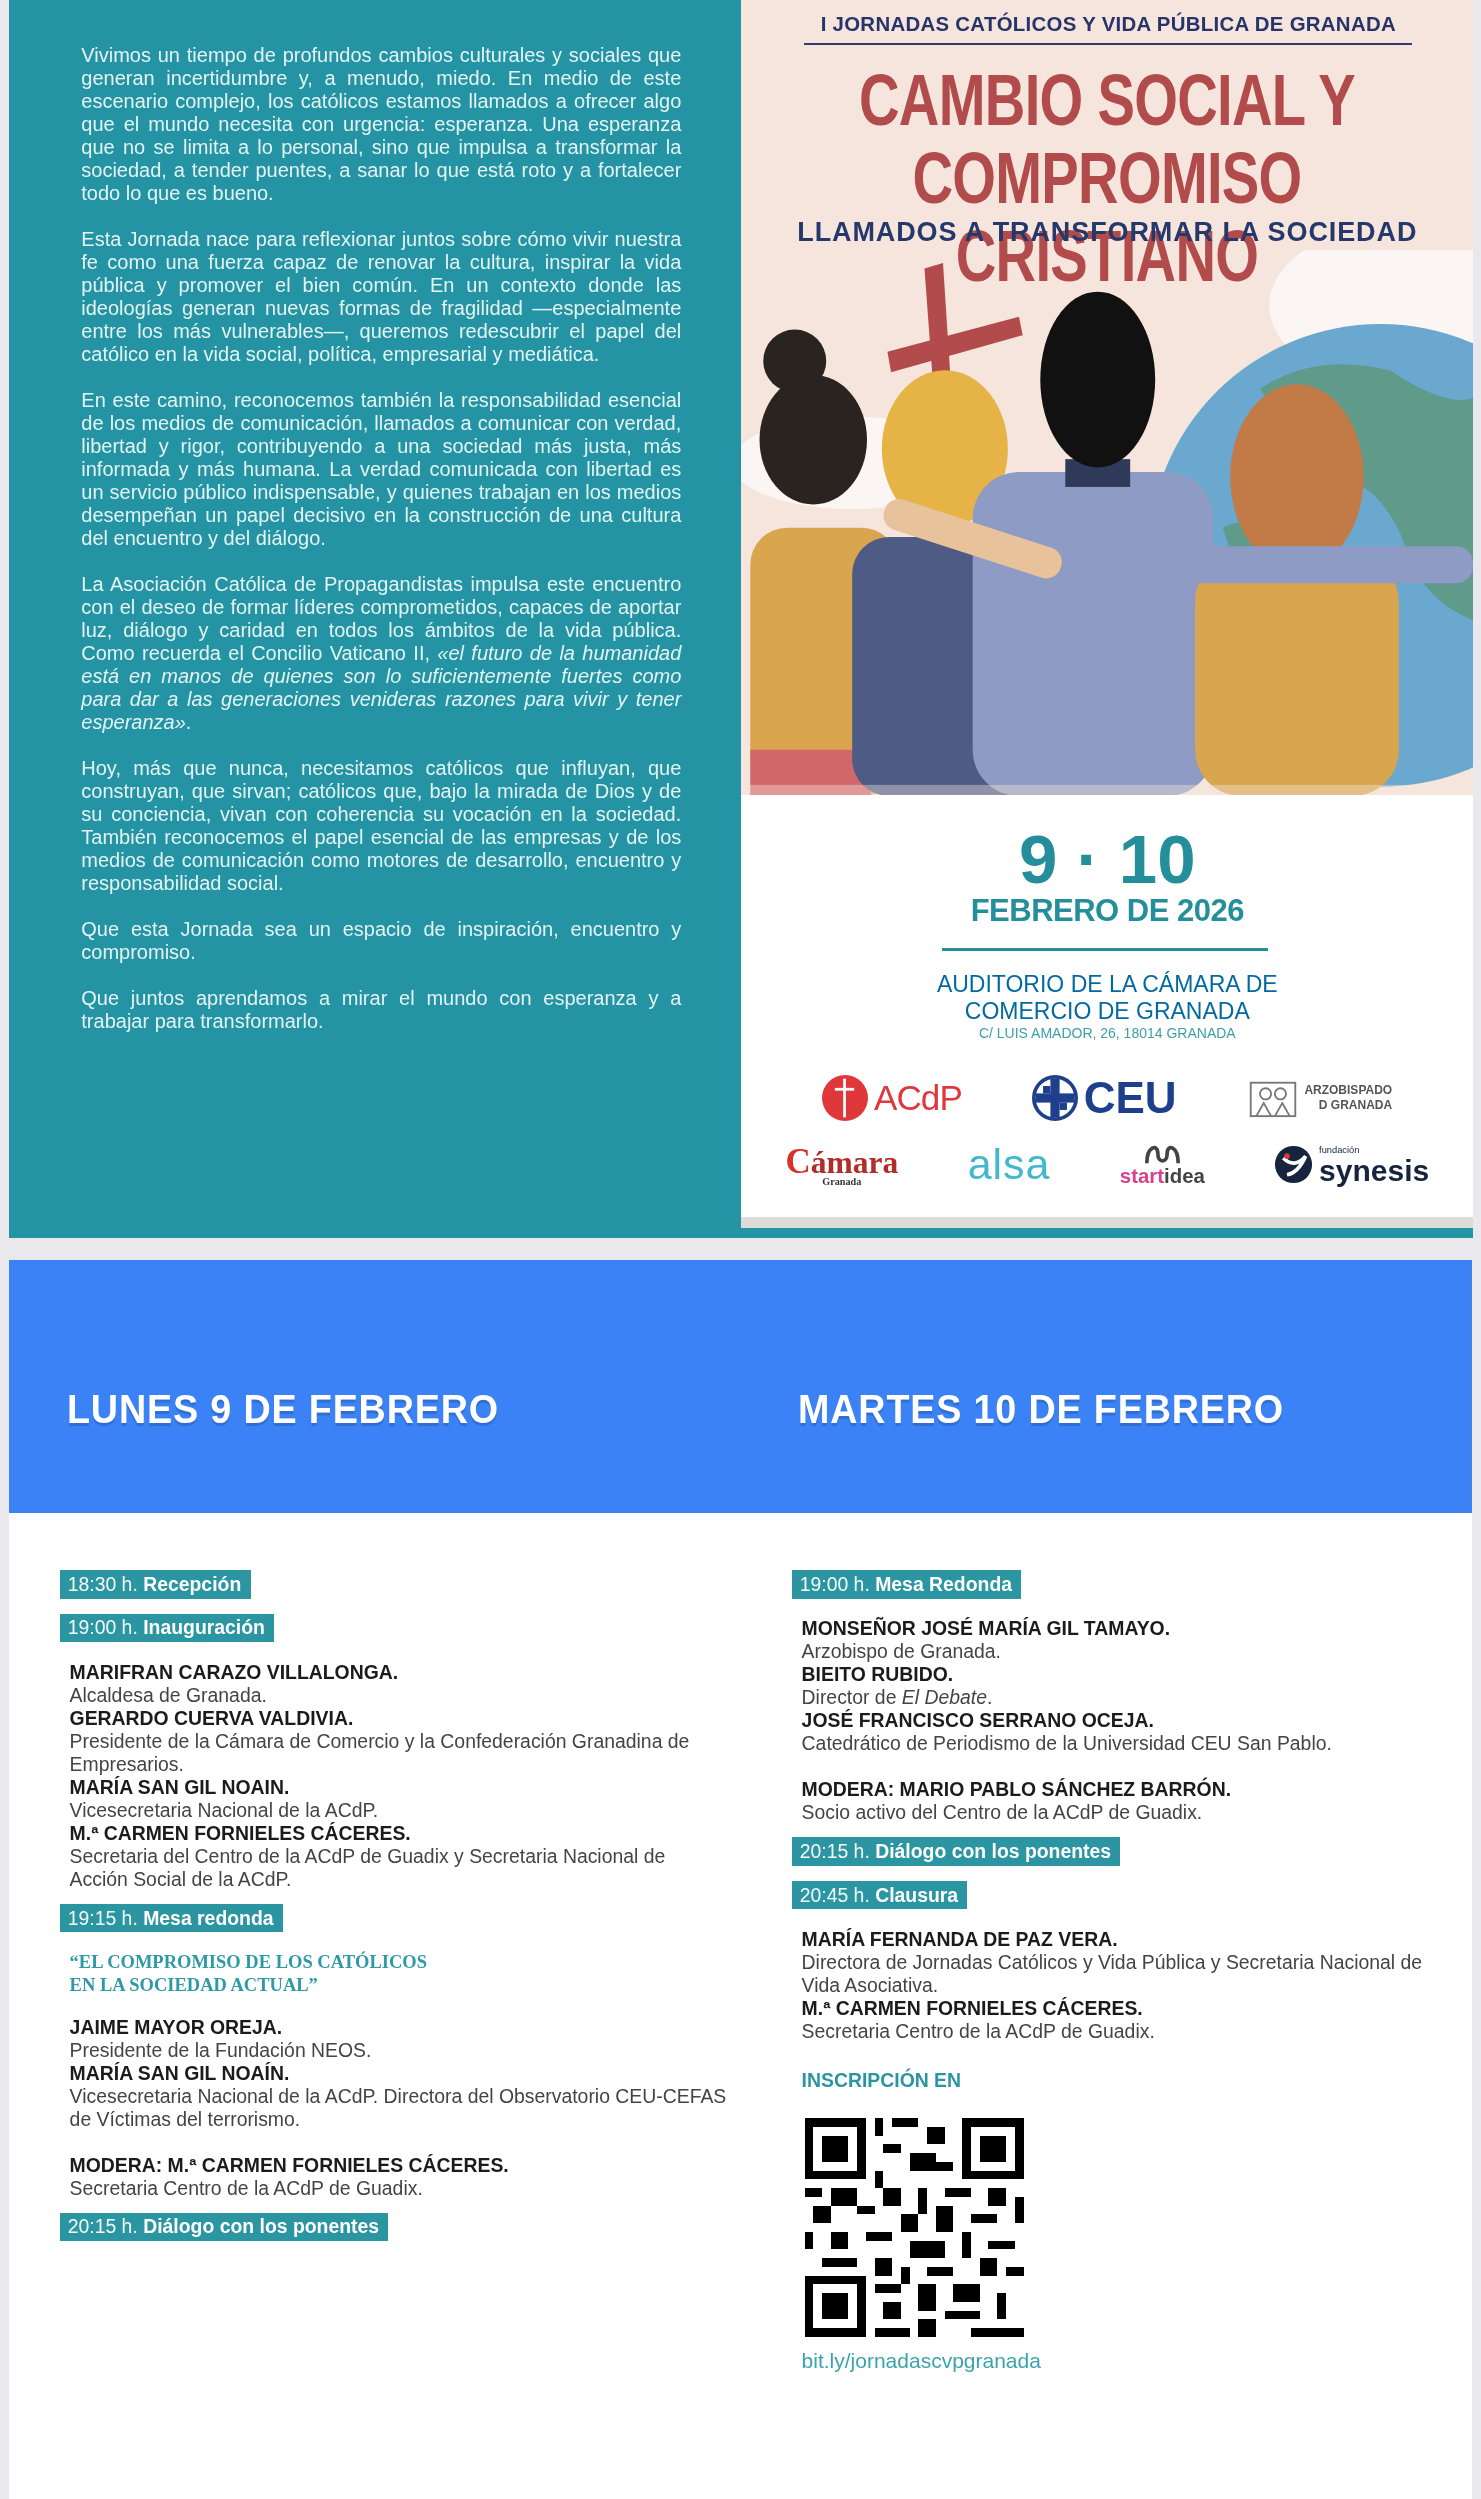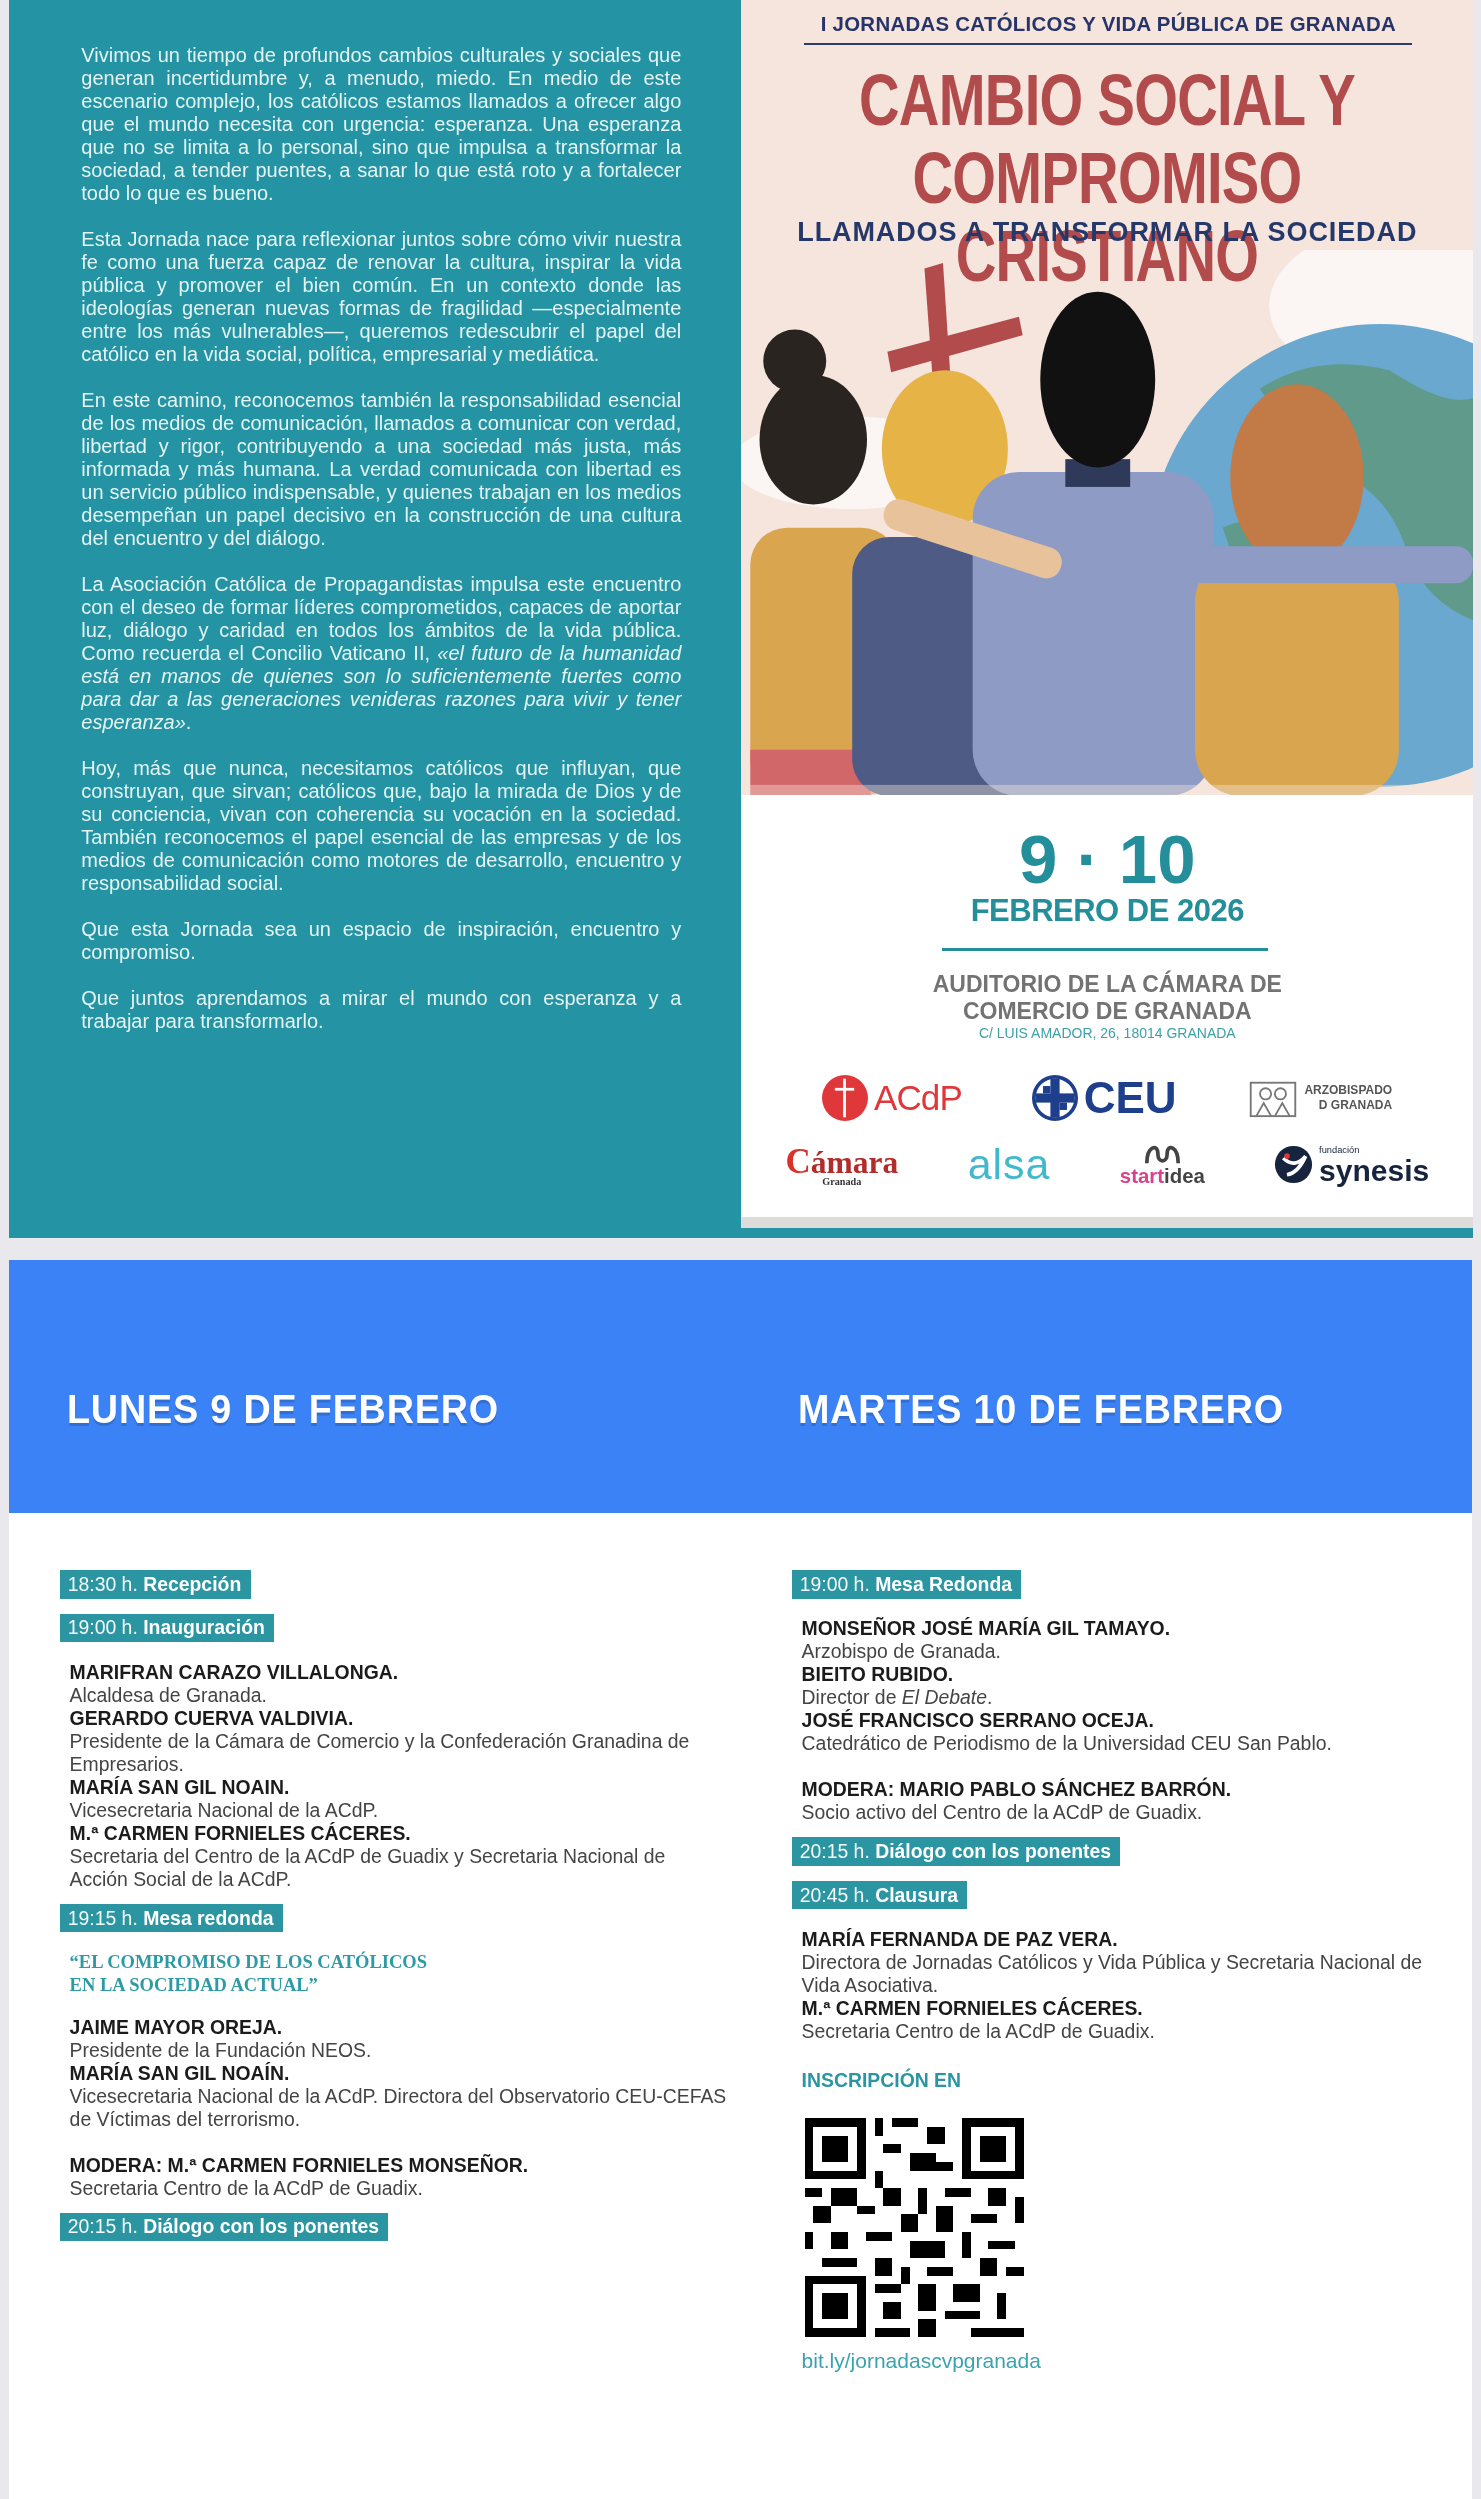--- a/index.html
+++ b/index.html
@@ -15,21 +15,21 @@
 
   .cover { position: absolute; left: 732px; top: 0; width: 732px; height: 1238px; background: #f6e5dc; overflow: hidden; }
   .cover-eyebrow { position: absolute; left: 63px; top: 13px; width: 608px; text-align: center; color: #26346a; font-size: 20.4px; font-weight: bold; letter-spacing: 0.3px; padding-bottom: 7.4px; border-bottom: 2.8px solid #2d3c6e; }
   .cover-title { position: absolute; left: 28px; top: 61px; width: 676px; text-align: center; color: #b24b4b; font-family: "Liberation Sans", sans-serif; font-weight: bold; font-size: 72px; line-height: 78px; letter-spacing: -0.9px; transform: scaleX(0.78); transform-origin: center top; }
   .cover-subtitle { position: absolute; left: 37px; top: 217px; width: 658px; text-align: center; color: #25386b; font-size: 27px; font-weight: bold; letter-spacing: 0.9px; }
   .illustration { position: absolute; left: 0; top: 250px; width: 732px; height: 546px; }
   .cover-info { position: absolute; left: 0; top: 795px; width: 732px; height: 444px; background: #ffffff; }
   .dates { position: absolute; left: 0; top: 28px; width: 732px; text-align: center; color: #248f9a; font-weight: bold; font-size: 69px; line-height: 74px; }
   .month { position: absolute; left: 0; top: 98px; width: 732px; text-align: center; color: #248f9a; font-weight: bold; font-size: 31px; letter-spacing: -0.5px; }
   .divider { position: absolute; left: 201px; top: 153px; width: 326px; height: 2.8px; background: #248f9a; }
-  .venue { position: absolute; left: 0; top: 176px; width: 732px; text-align: center; color: #737373; font-weight: bold; font-size: 23px; line-height: 27px; }
+  .venue { position: absolute; left: 0; top: 176px; width: 732px; text-align: center; color: #0369a1; font-weight: normal; font-size: 23px; line-height: 27px; }
   .address { position: absolute; left: 0; top: 230px; width: 732px; text-align: center; color: #3da0a8; font-size: 14px; }
   .logos-row { position: absolute; left: 0; width: 732px; display: flex; justify-content: space-around; align-items: center; }
   .logos-row.r1 { top: 278px; padding: 0 46px; }
   .logos-row.r2 { top: 345px; padding: 0 9.3px; }
   .logo { display: flex; align-items: center; gap: 5.6px; }
   .cover-band { position: absolute; left: 0; bottom: 0; width: 732px; height: 22px; background: #dedbdb; }
   .cover-band::after { content: ""; position: absolute; left: 0; bottom: 0; width: 732px; height: 11px; background: #2493a3; }
 
   
   .spread-bottom { position: absolute; left: 9.3px; top: 1260px; width: 1463px; height: 1240px; background: #ffffff; }
@@ -213,21 +213,21 @@
     <div class="quote">
       <div>“EL COMPROMISO DE LOS CATÓLICOS</div>
       <div>EN LA SOCIEDAD ACTUAL”</div>
     </div>
     <div class="speakers">
       <div class="sp-name">JAIME MAYOR OREJA.</div>
       <div class="sp-role">Presidente de la Fundación NEOS.</div>
       <div class="sp-name">MARÍA SAN GIL NOAÍN.</div>
       <div class="sp-role">Vicesecretaria Nacional de la ACdP. Directora del Observatorio CEU-CEFAS de Víctimas del terrorismo.</div>
       <div class="gap"></div>
-      <div class="sp-name">MODERA: M.ª CARMEN FORNIELES MONSEÑOR.</div>
+      <div class="sp-name">MODERA: M.ª CARMEN FORNIELES CÁCERES.</div>
       <div class="sp-role">Secretaria Centro de la ACdP de Guadix.</div>
     </div>
     <div class="tag"><span class="t-time">20:15 h.</span> <span class="t-label">Diálogo con los ponentes</span></div>
   </div>
 
   <div class="col c2">
     <div class="tag"><span class="t-time">19:00 h.</span> <span class="t-label">Mesa Redonda</span></div>
     <div class="speakers">
       <div class="sp-name">MONSEÑOR JOSÉ MARÍA GIL TAMAYO.</div>
       <div class="sp-role">Arzobispo de Granada.</div>

